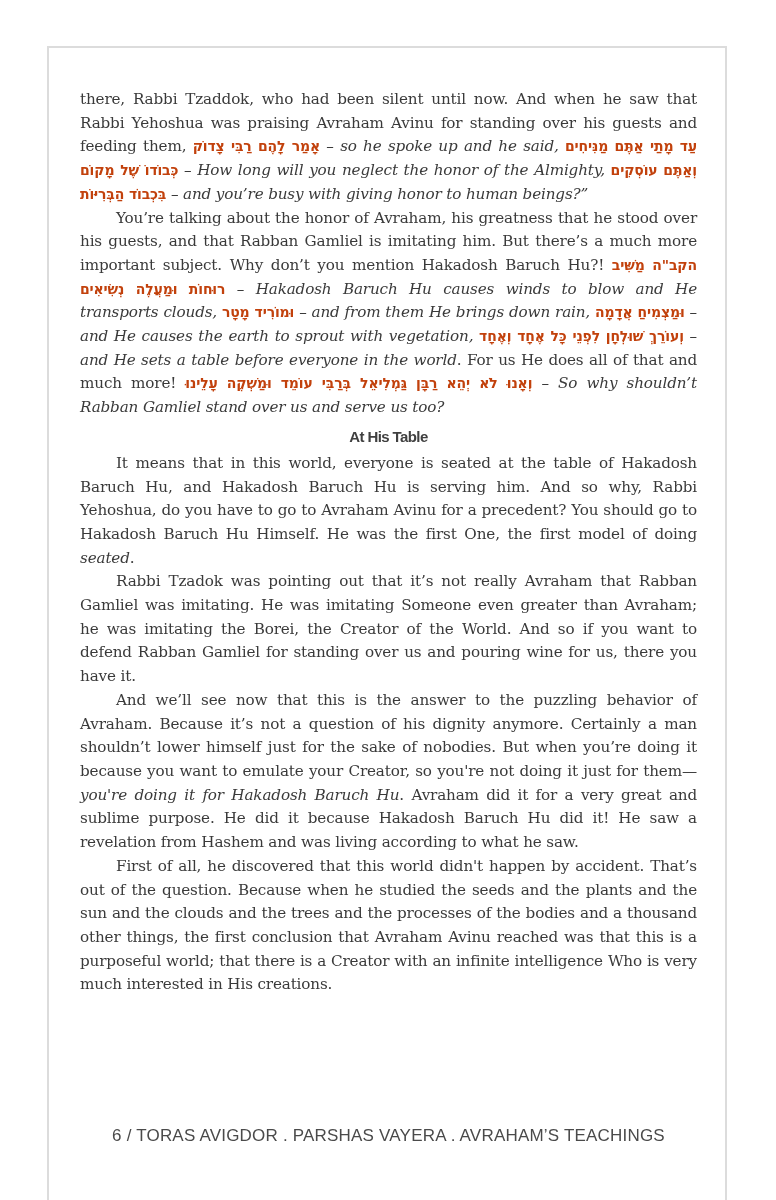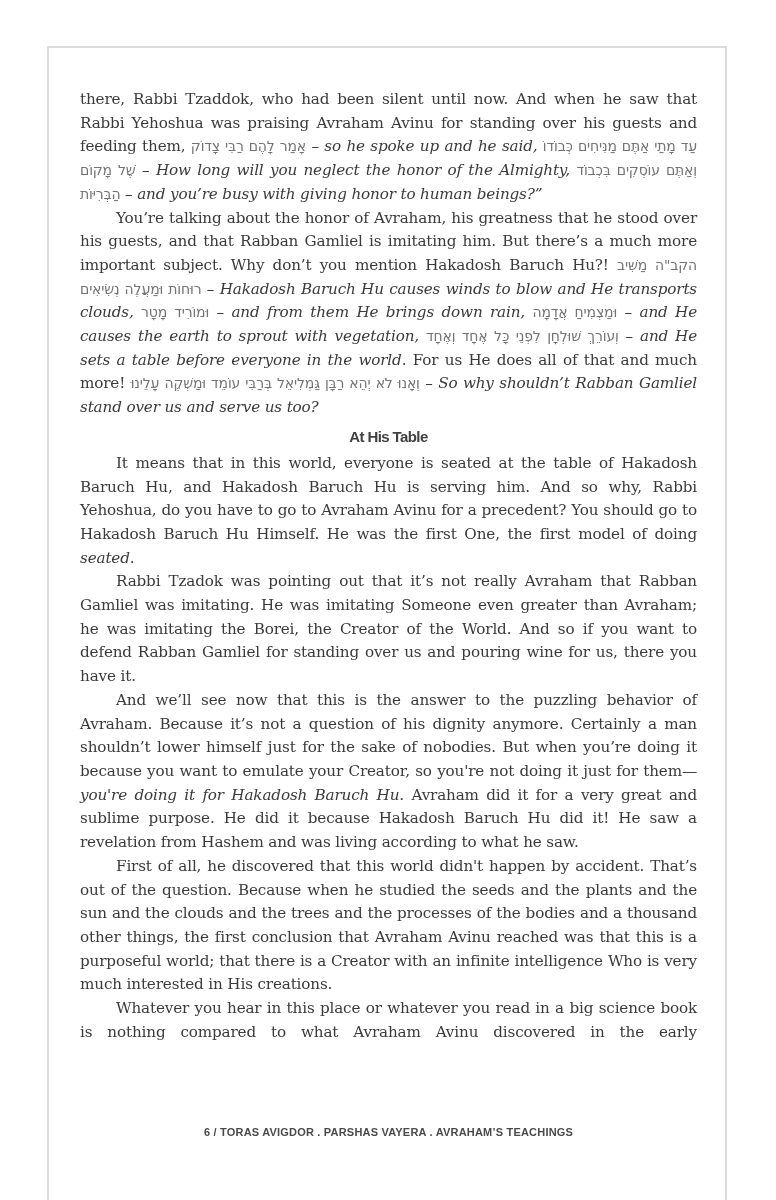--- a/index.html
+++ b/index.html
@@ -9,47 +9,46 @@
     border:2px solid #dcdcdc; box-sizing:border-box; background:#fff;
   }
   .content {
     position:absolute; left:80px; top:88px; width:617px;
     font-family:"DejaVu Serif", "Liberation Serif", serif;
     font-size:15.2px; line-height:23.7px; color:#3a3a3a;
     text-align:justify; letter-spacing:-0.15px;
   }
   .content p { margin:0; text-indent:36px; }
   .content p.noindent { text-indent:0; }
-  .he { font-family:"DejaVu Sans", sans-serif; font-weight:normal; font-size:14px; direction:rtl; unicode-bidi:isolate; color:#737373; }
+  .he { font-family:"DejaVu Sans", sans-serif; font-weight:bold; font-size:14px; direction:rtl; unicode-bidi:isolate; color:#c2410c; }
   em { font-style:italic; }
   h2 {
     margin:6px 0 4px 0; text-align:center;
     font-family:"Liberation Sans", sans-serif; font-weight:bold;
     font-size:15px; letter-spacing:-0.6px; color:#404040; line-height:22px;
   }
   .footer {
     position:absolute; left:80px; width:617px; top:1126px; text-align:center;
-    font-family:"Liberation Sans", sans-serif; font-weight:bold;
-    font-size:11px; letter-spacing:0.2px; color:#4a4a4a;
+    font-family:"Liberation Sans", sans-serif; font-weight:normal;
+    font-size:17px; letter-spacing:0.2px; color:#4a4a4a;
   }
 </style>
 </head>
 <body>
 
 <div class="frame"></div>
 
 <div class="content">
   <p class="noindent"><span>there, Rabbi Tzaddok, who had been silent until now. And when he saw that Rabbi Yehoshua was praising Avraham Avinu for standing over his guests and feeding them, </span><span class="he">אָמַר לָהֶם רַבִּי צָדוֹק</span><em> – so he spoke up and he said, </em><span class="he">עַד מָתַי אַתֶּם מַנִּיחִים כְּבוֹדוֹ שֶׁל מָקוֹם</span><em> – How long will you neglect the honor of the Almighty, </em><span class="he">וְאַתֶּם עוֹסְקִים בִּכְבוֹד הַבְּרִיּוֹת</span><em> – and you’re busy with giving honor to human beings?”</em></p>
 
   <p><span>You’re talking about the honor of Avraham, his greatness that he stood over his guests, and that Rabban Gamliel is imitating him. But there’s a much more important subject. Why don’t you mention Hakadosh Baruch Hu?! </span><span class="he">הקב"ה מַשִּׁיב רוּחוֹת וּמַעֲלֶה נְשִׂיאִים</span><em> – Hakadosh Baruch Hu causes winds to blow and He transports clouds, </em><span class="he">וּמוֹרִיד מָטָר</span><em> – and from them He brings down rain, </em><span class="he">וּמַצְמִיחַ אֲדָמָה</span><em> – and He causes the earth to sprout with vegetation, </em><span class="he">וְעוֹרֵךְ שׁוּלְחָן לִפְנֵי כָּל אֶחָד וְאֶחָד</span><em> – and He sets a table before everyone in the world</em><span>. For us He does all of that and much more! </span><span class="he">וְאָנוּ לֹא יְהֵא רַבָּן גַּמְלִיאֵל בְּרַבִּי עוֹמֵד וּמַשְׁקֶה עָלֵינוּ</span><em> – So why shouldn’t Rabban Gamliel stand over us and serve us too?</em></p>
 
   <h2>At His Table</h2>
 
   <p><span>It means that in this world, everyone is seated at the table of Hakadosh Baruch Hu, and Hakadosh Baruch Hu is serving him. And so why, Rabbi Yehoshua, do you have to go to Avraham Avinu for a precedent? You should go to Hakadosh Baruch Hu Himself. He was the first One, the first model of doing </span><em>seated</em><span>.</span></p>
   <p>Rabbi Tzadok was pointing out that it’s not really Avraham that Rabban Gamliel was imitating. He was imitating Someone even greater than Avraham; he was imitating the Borei, the Creator of the World. And so if you want to defend Rabban Gamliel for standing over us and pouring wine for us, there you have it.</p>
   <p><span>And we’ll see now that this is the answer to the puzzling behavior of Avraham. Because it’s not a question of his dignity anymore. Certainly a man shouldn’t lower himself just for the sake of nobodies. But when you’re doing it because you want to emulate your Creator, so you're not doing it just for them—</span><em>you're doing it for Hakadosh Baruch Hu</em><span>. Avraham did it for a very great and sublime purpose. He did it because Hakadosh Baruch Hu did it! He saw a revelation from Hashem and was living according to what he saw.</span></p>
 
 
   <p>First of all, he discovered that this world didn't happen by accident. That’s out of the question. Because when he studied the seeds and the plants and the sun and the clouds and the trees and the processes of the bodies and a thousand other things, the first conclusion that Avraham Avinu reached was that this is a purposeful world; that there is a Creator with an infinite intelligence Who is very much interested in His creations.</p>
-  <p style="text-align-last:justify;">Whatever you hear in this place or whatever you read in a big science book is nothing compared to what Avraham Avinu discovered in the early</p>
 </div>
 
 <div class="footer">6 / TORAS AVIGDOR . PARSHAS VAYERA . AVRAHAM’S TEACHINGS</div>
 
 </body></html>

